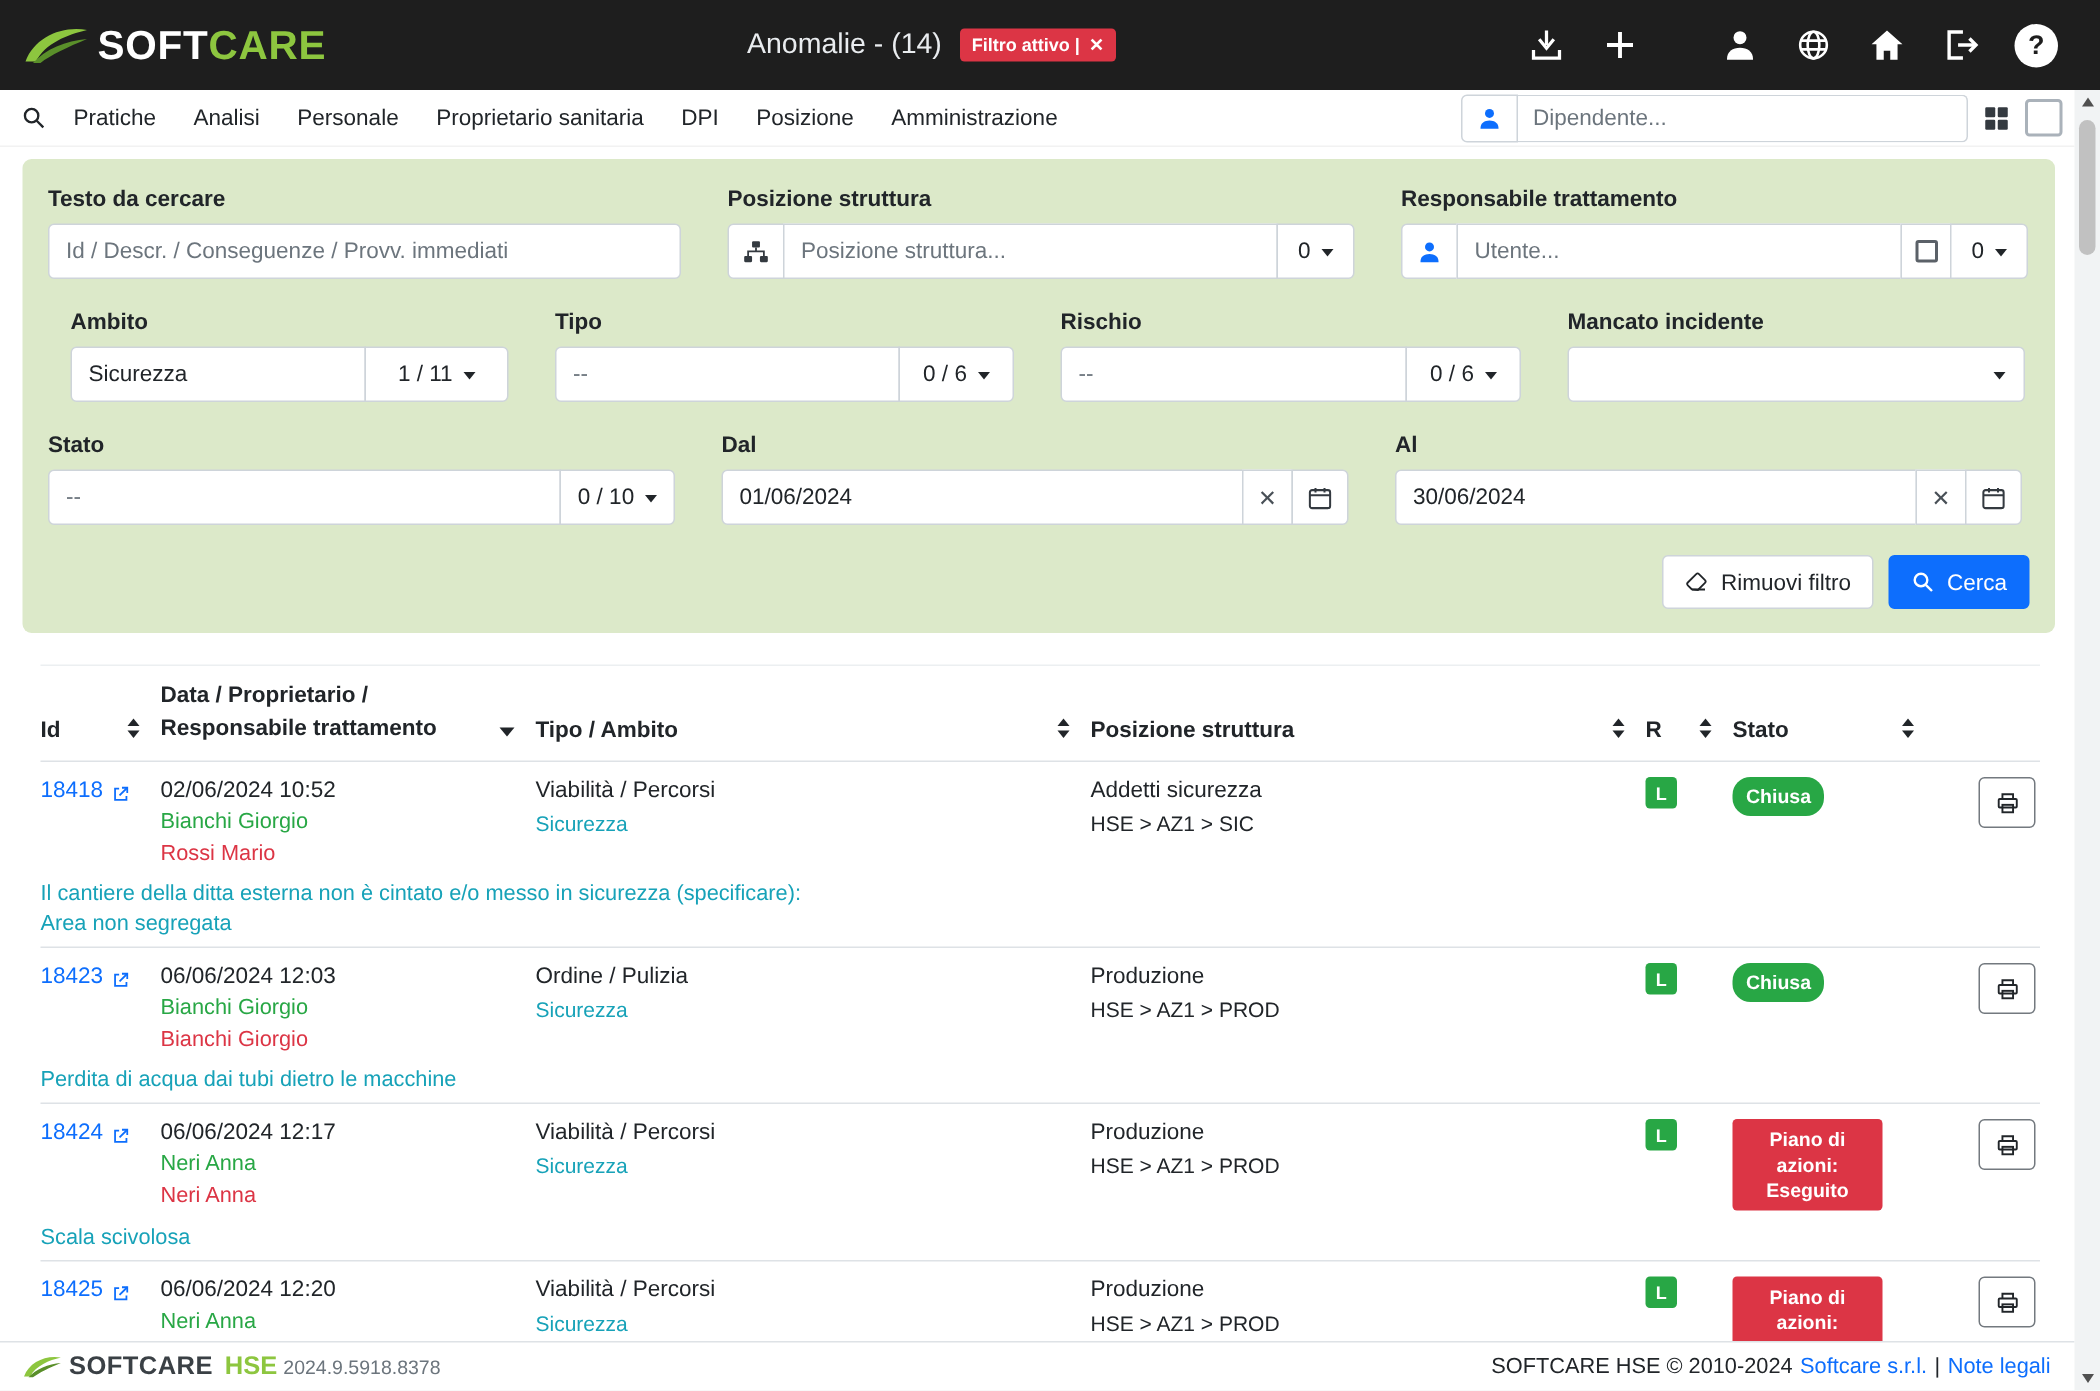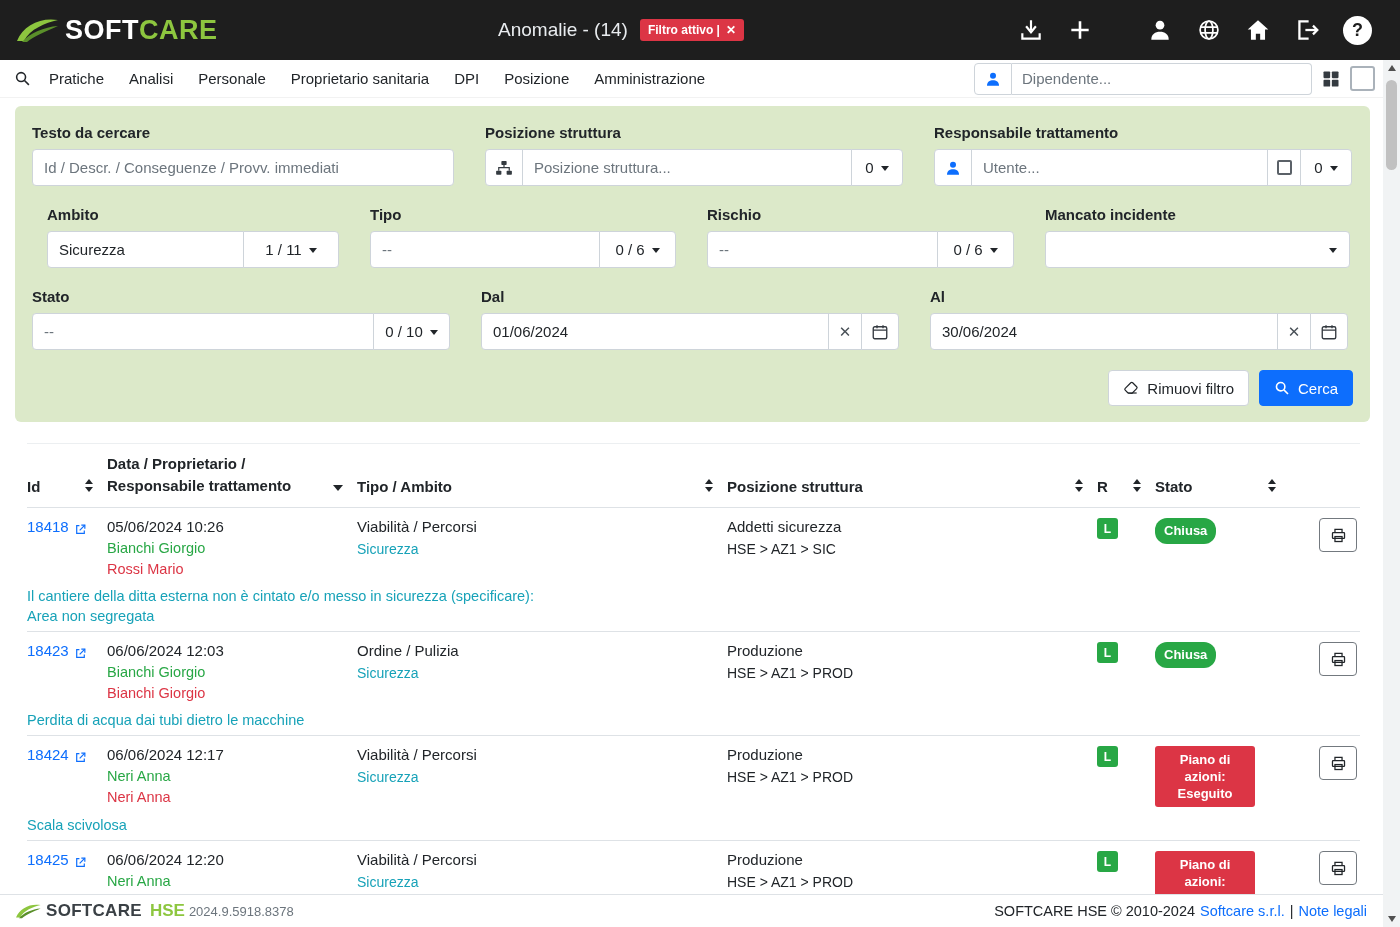--- a/index.html
+++ b/index.html
@@ -450,21 +450,21 @@
           <a class="id-link">
             <span>18418</span>
             <svg viewBox="0 0 24 24" fill="none" stroke="currentColor" stroke-width="2.2">
               <path d="M10 5H5v14h14v-5"></path>
                 <path d="M13.5 4H20v6.5"></path>
                 <path d="M20 4 10.5 13.5"></path>
             </svg>
           </a>
         </div>
         <div>
-          <div class="dt">05/06/2024 10:26</div>
+          <div class="dt">02/06/2024 10:52</div>
           <div class="owner">Bianchi Giorgio</div>
           <div class="resp">Rossi Mario</div>
         </div>
         <div>
           <div class="tipo">Viabilità / Percorsi</div>
           <div class="ambito">Sicurezza</div>
         </div>
         <div>
           <div class="posname">Addetti sicurezza</div>
           <div class="pospath">HSE &gt; AZ1 &gt; SIC</div>

